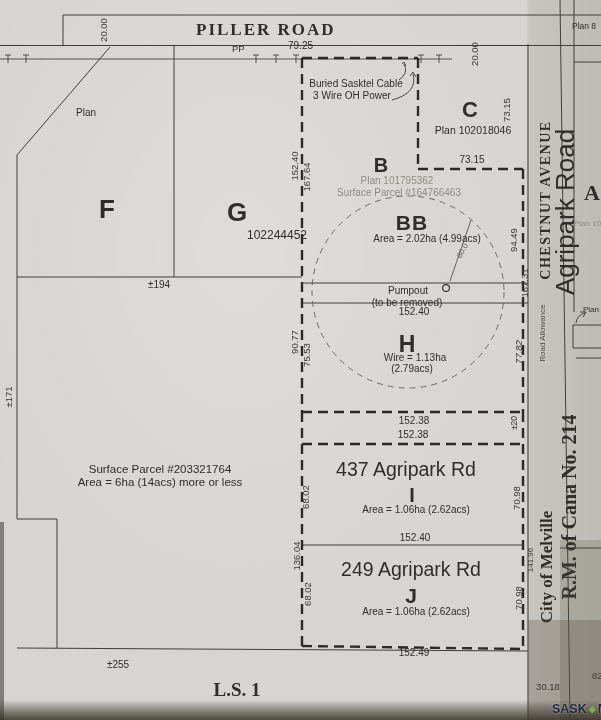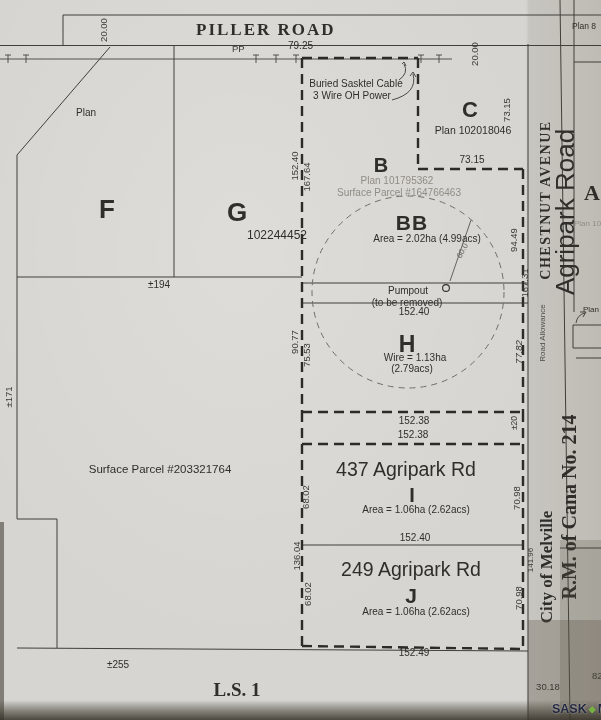--- a/index.html
+++ b/index.html
@@ -142,20 +142,21 @@
   <div class="lbl ctr small" style="left:412px;top:369px;">(2.79acs)</div>
   <div class="lbl v dim" style="left:295px;top:342px;">90.77</div>
   <div class="lbl v dim" style="left:307px;top:355px;">75.53</div>
   <div class="lbl v dim" style="left:519px;top:352px;font-style:italic;">77.82</div>
 
   <div class="lbl ctr small" style="left:414px;top:421px;">152.38</div>
   <div class="lbl ctr small" style="left:413px;top:435px;">152.38</div>
   <div class="lbl v dim" style="left:514px;top:423px;font-size:8.5px;">±20</div>
 
   <div class="lbl ctr" style="left:160px;top:469px;font-size:11.5px;">Surface Parcel #203321764</div>
+  <div class="lbl ctr" style="left:160px;top:482px;font-size:11.5px;">Area = 6ha (14acs) more or less</div>
   <div class="lbl v dim" style="left:9px;top:397px;">±171</div>
   <div class="lbl ctr small" style="left:118px;top:665px;">±255</div>
 
   <div class="lbl ctr" style="left:406px;top:469px;font-size:19.5px;">437 Agripark Rd</div>
   <div class="lbl ctr b" style="left:412px;top:495px;font-size:20px;">I</div>
   <div class="lbl ctr small" style="left:416px;top:510px;">Area = 1.06ha (2.62acs)</div>
   <div class="lbl v dim" style="left:306px;top:497px;">68.02</div>
   <div class="lbl v dim" style="left:517px;top:498px;">70.98</div>
   <div class="lbl ctr small" style="left:415px;top:538px;">152.40</div>
 

